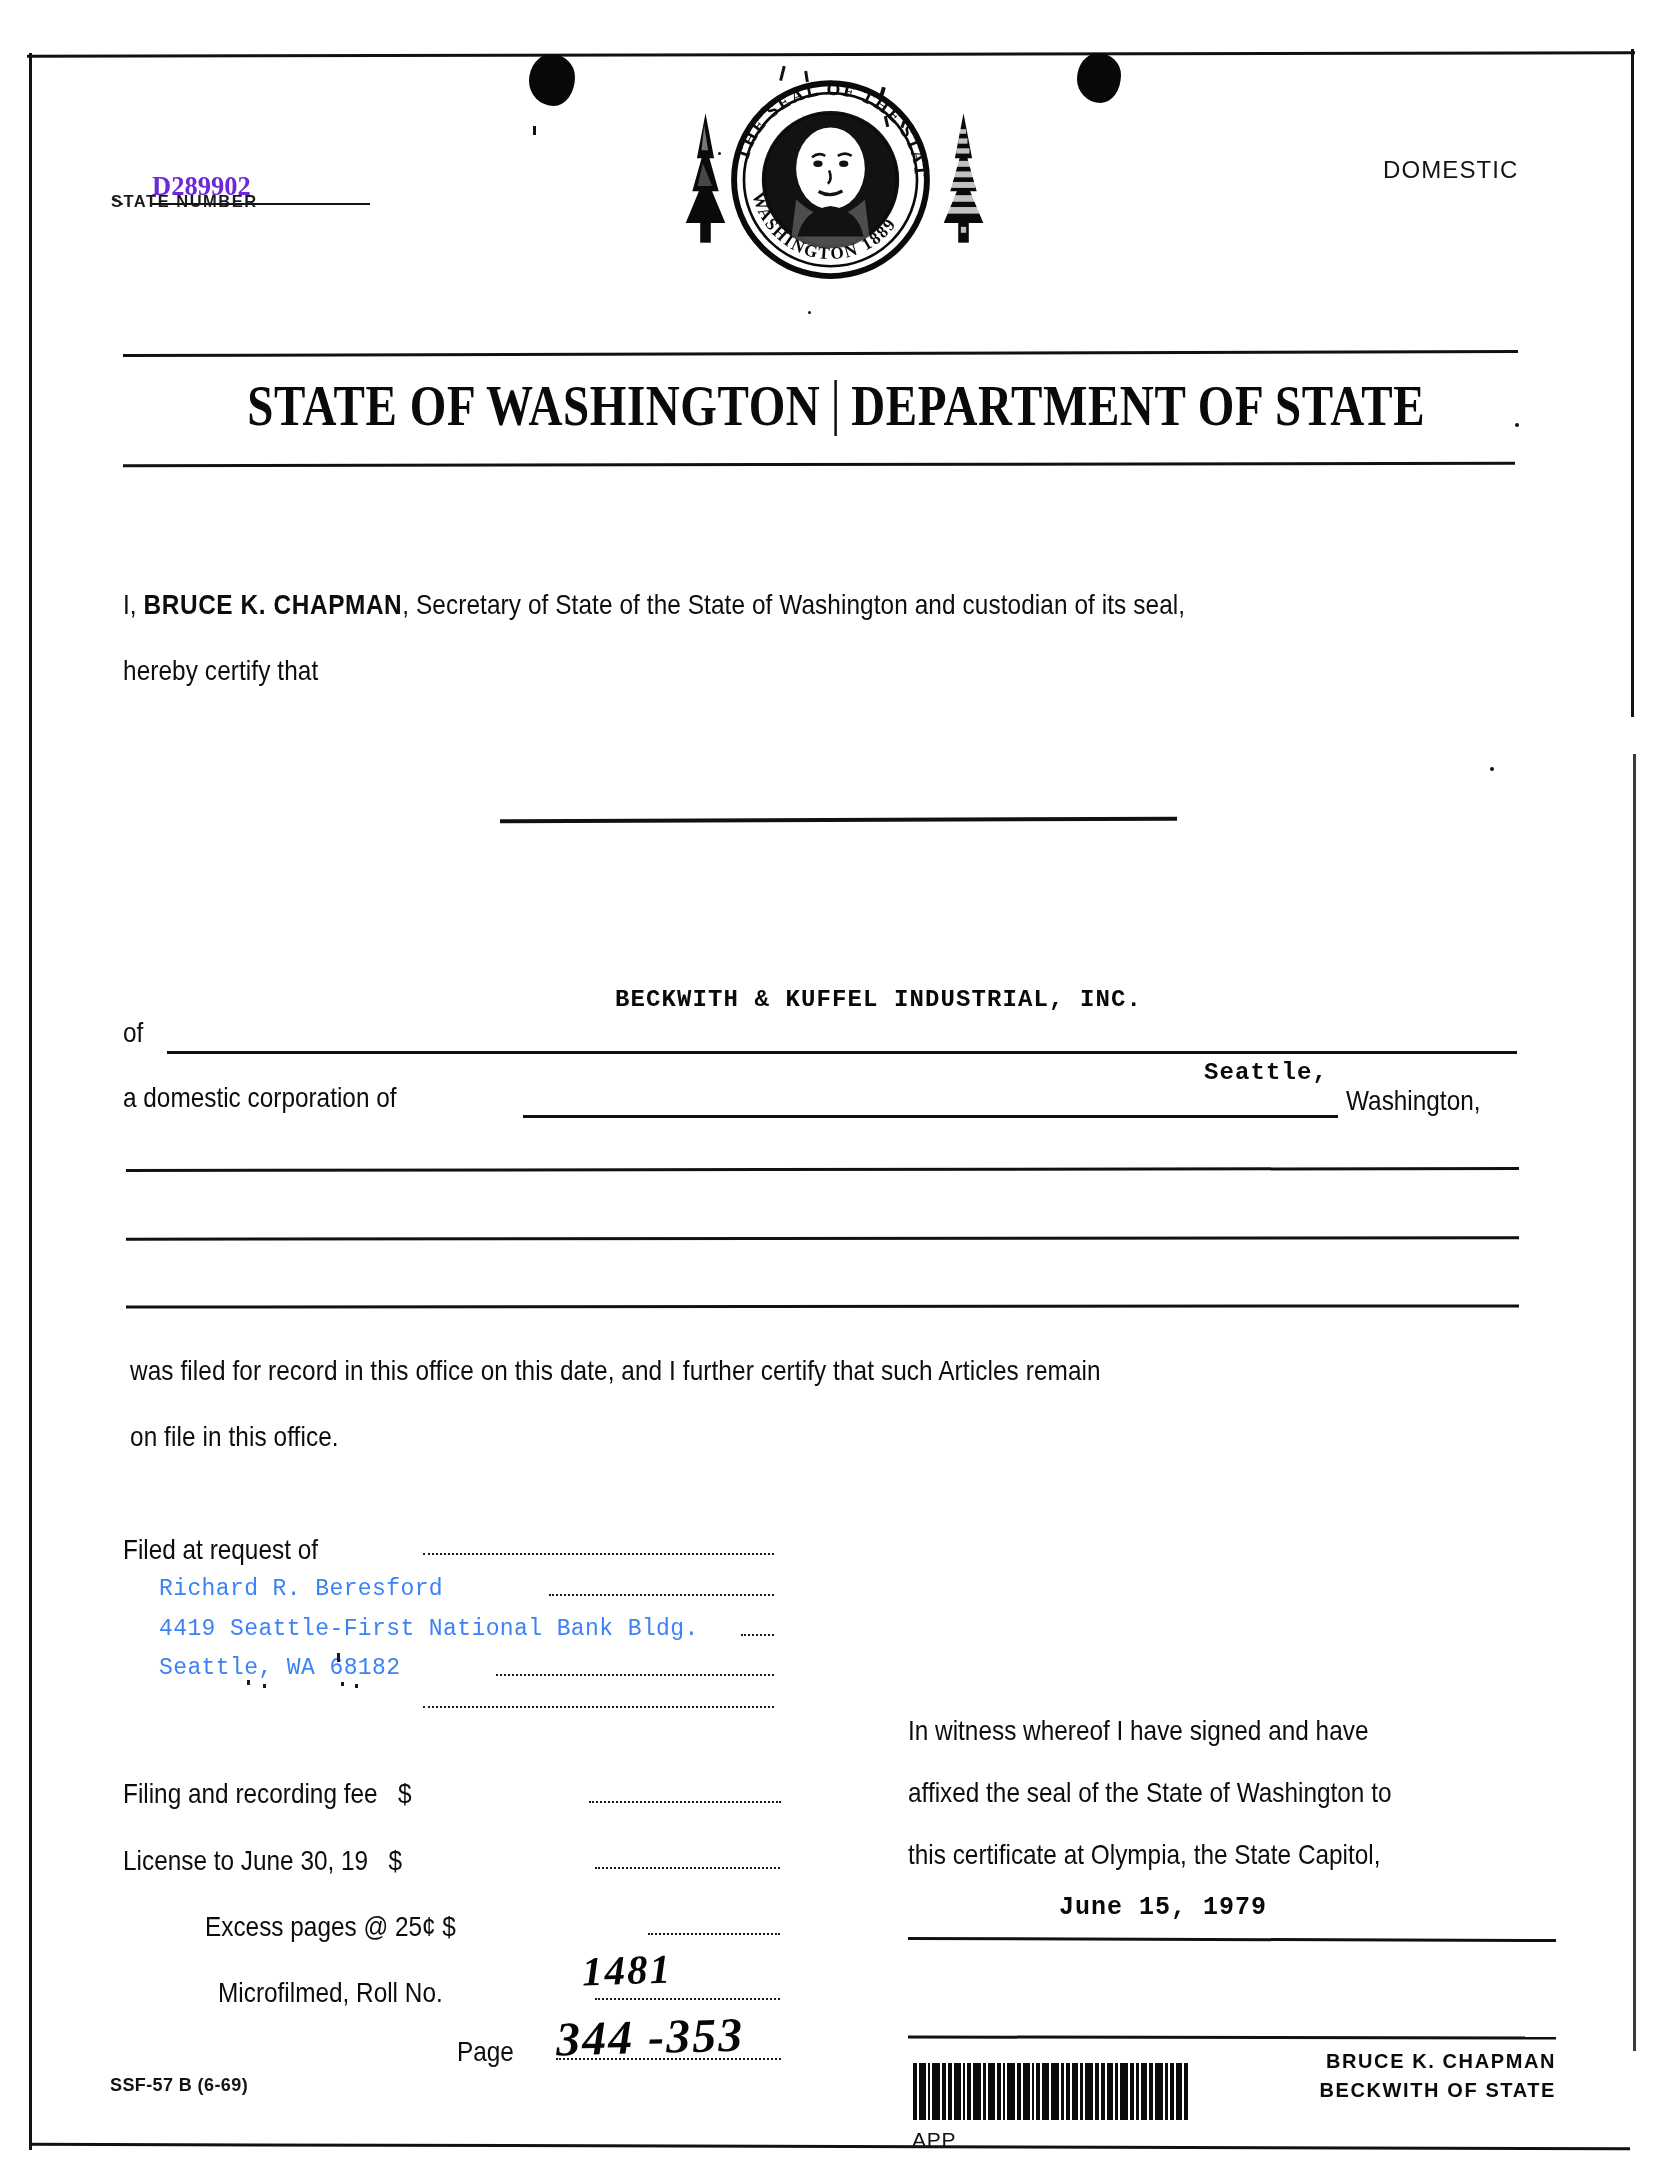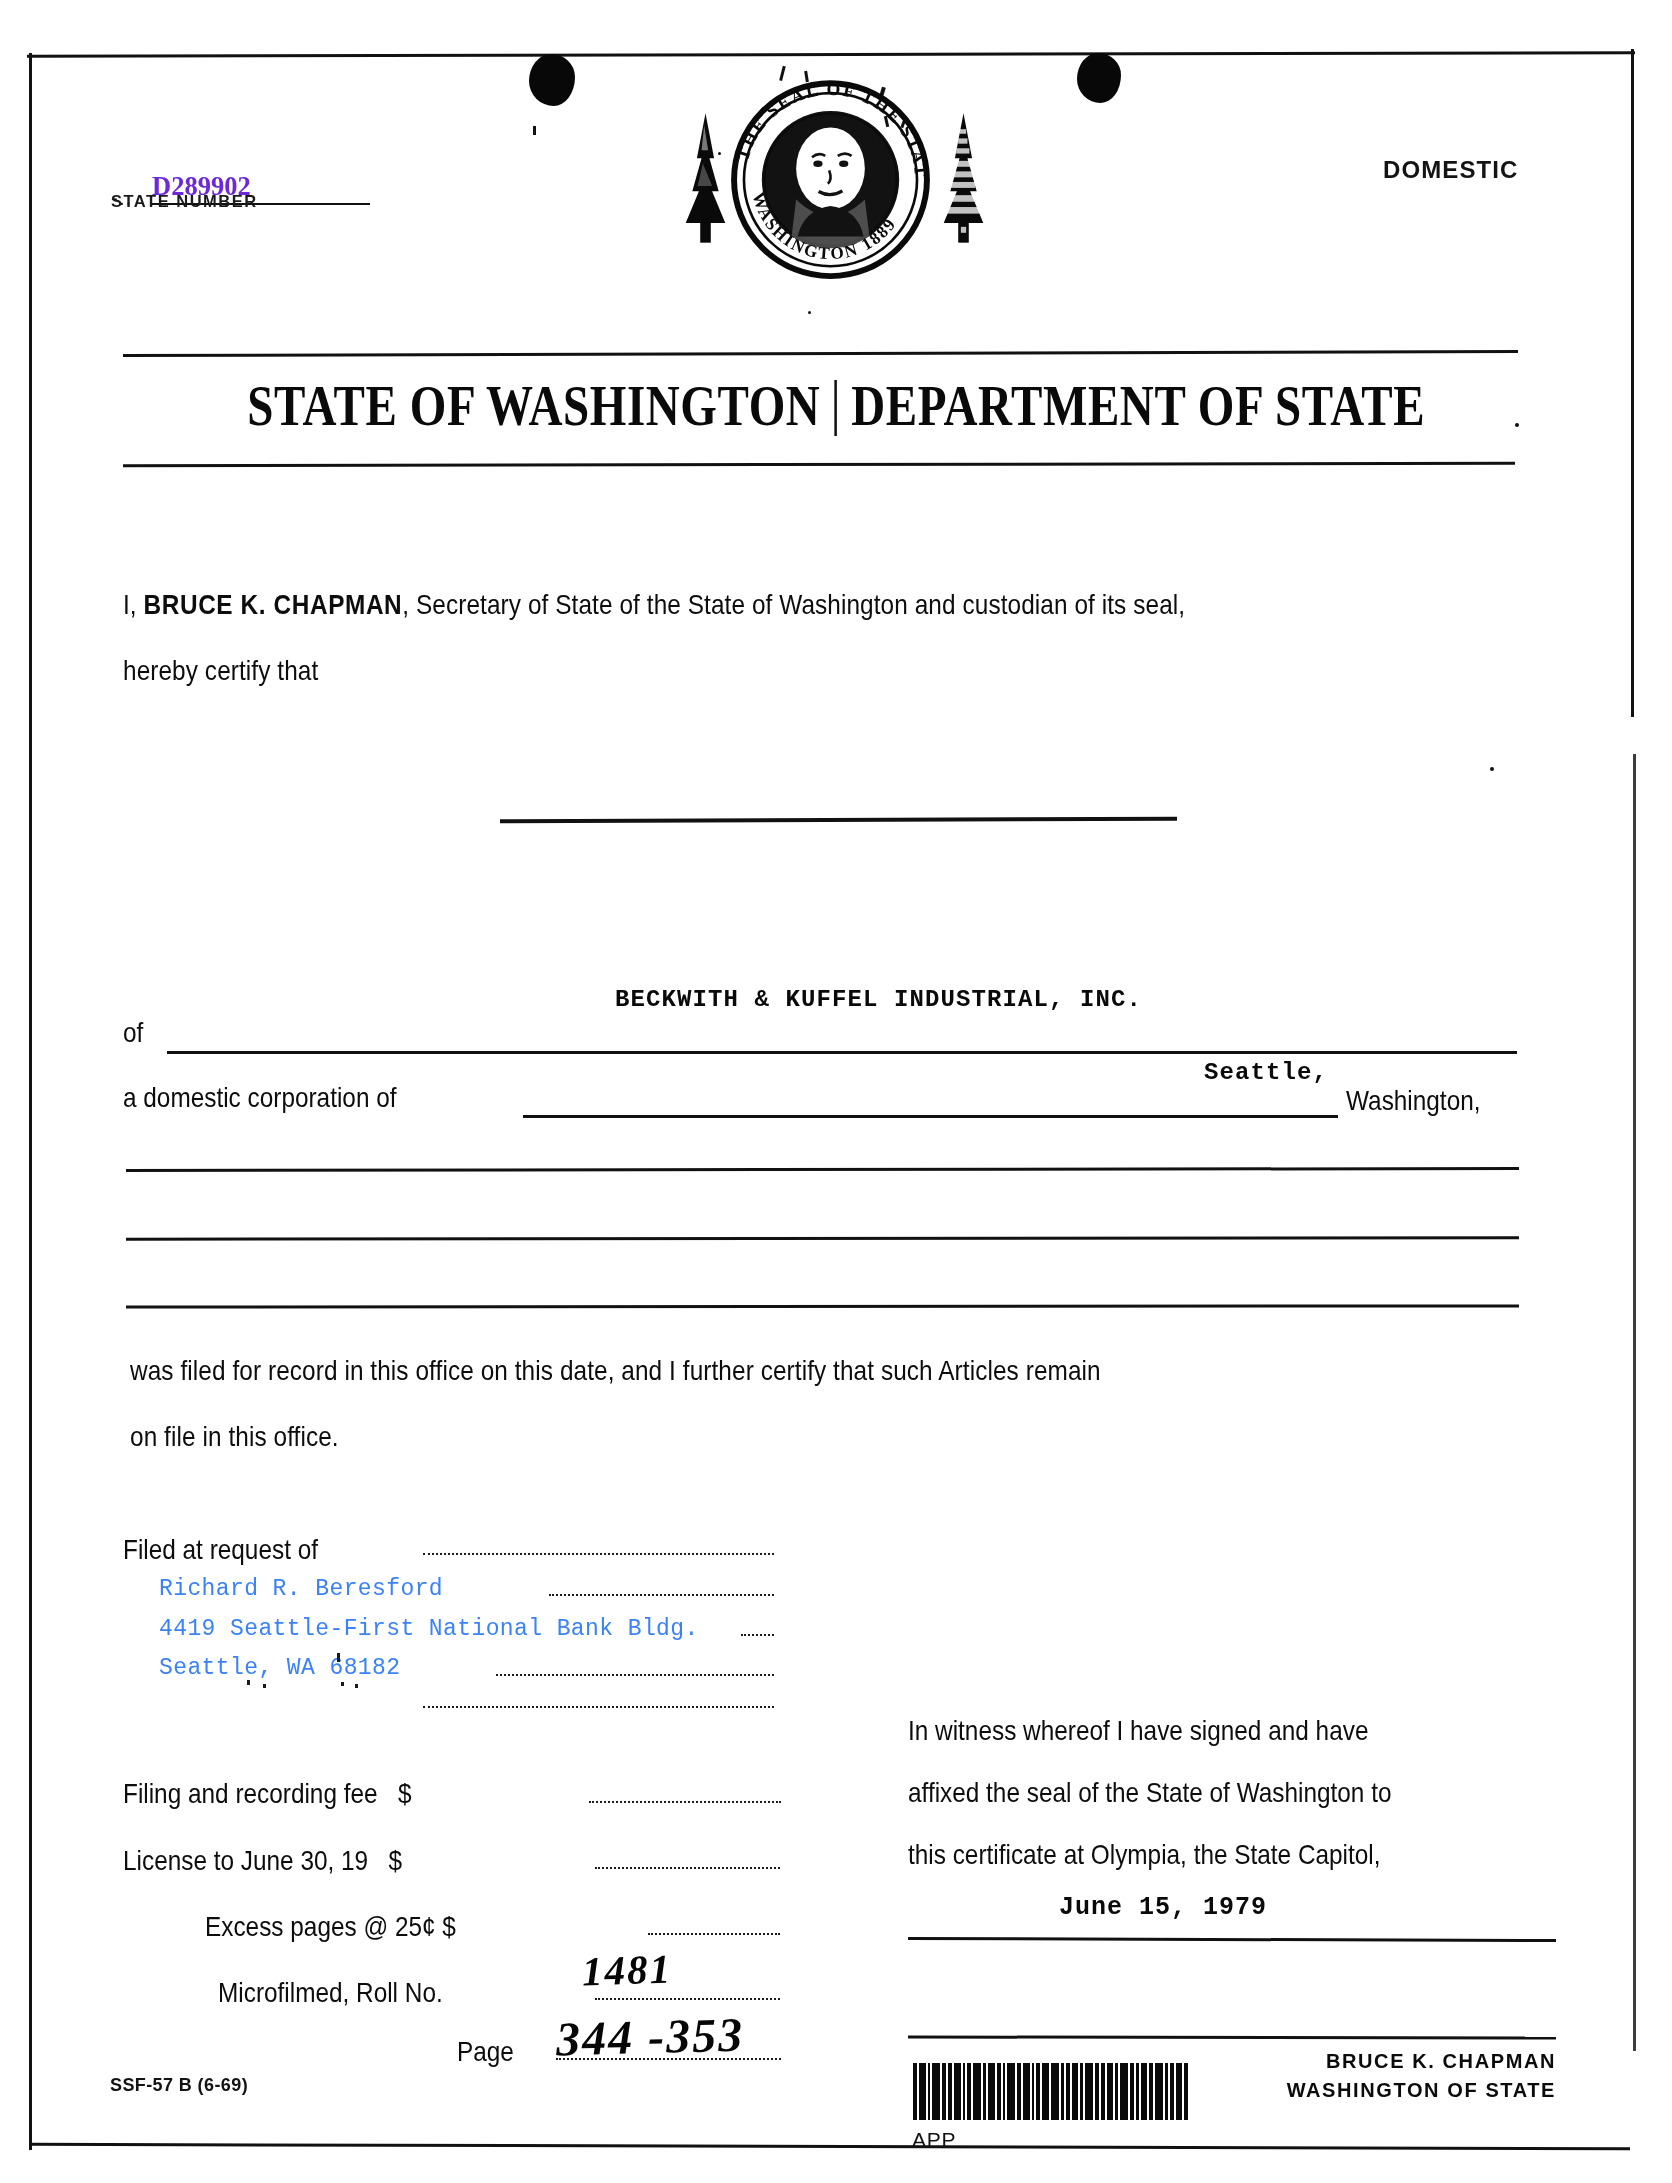--- a/index.html
+++ b/index.html
@@ -39,21 +39,21 @@
   
   .filenum-wrap{position:absolute;left:111px;top:164px;width:278px;}
   .filenum-dashes{position:absolute;left:0;top:22.5px;font-size:20px;letter-spacing:1.3px;color:#111;}
   .filenum{position:absolute;left:41px;top:6.6px;font-family:"Liberation Serif",serif;
       font-weight:700;font-size:26.5px;letter-spacing:0px;color:#6d28d9;}
   .filenum-rule{position:absolute;left:41px;top:39px;width:218px;height:2px;background:#111;}
   .filenum-label{position:absolute;left:111px;top:192px;font-size:16.5px;letter-spacing:1.5px;
       font-weight:600;color:#1a1a1a;}
 
   .domestic{position:absolute;left:1383px;top:156px;font-size:24px;letter-spacing:1.1px;
-      color:#141414;font-weight:700;}
+      color:#141414;font-weight:400;}
 
   
   .seal-area{position:absolute;left:668px;top:79px;width:331px;height:205px;}
   .tree{position:absolute;}
   .tree-l{left:6.6px;top:33px;}
   .tree-r{left:265px;top:33px;}
 
   
   .rule-top-1{position:absolute;left:123px;top:352px;width:1395px;height:3.3px;background:#111;
       transform:rotate(-0.17deg);}
@@ -321,21 +321,21 @@
   <div class="hand roll-val">1481</div>
   <div class="hand page-val">344 -353</div>
 
   <div class="witness w1">In witness whereof I have signed and have</div>
   <div class="witness w2">affixed the seal of the State of Washington to</div>
   <div class="witness w3">this certificate at Olympia, the State Capitol,</div>
   <div class="date-val">June 15, 1979</div>
   <div class="sig-rule"></div>
   <div class="sig-rule2"></div>
   <div class="sig-name">BRUCE K. CHAPMAN</div>
-  <div class="sig-title">WASHINGTON OF STATE</div>
+  <div class="sig-title">BECKWITH OF STATE</div>
 
   <div class="barcode" id="barcode">
       <i style="width: 4px;"></i>
       <i style="width: 6.6px;"></i>
       <i style="width: 2.6px;"></i>
       <i style="width: 8px;"></i>
       <i style="width: 4px;"></i>
       <i style="width: 4px;"></i>
       <i style="width: 6.6px;"></i>
       <i style="width: 2.6px;"></i>

